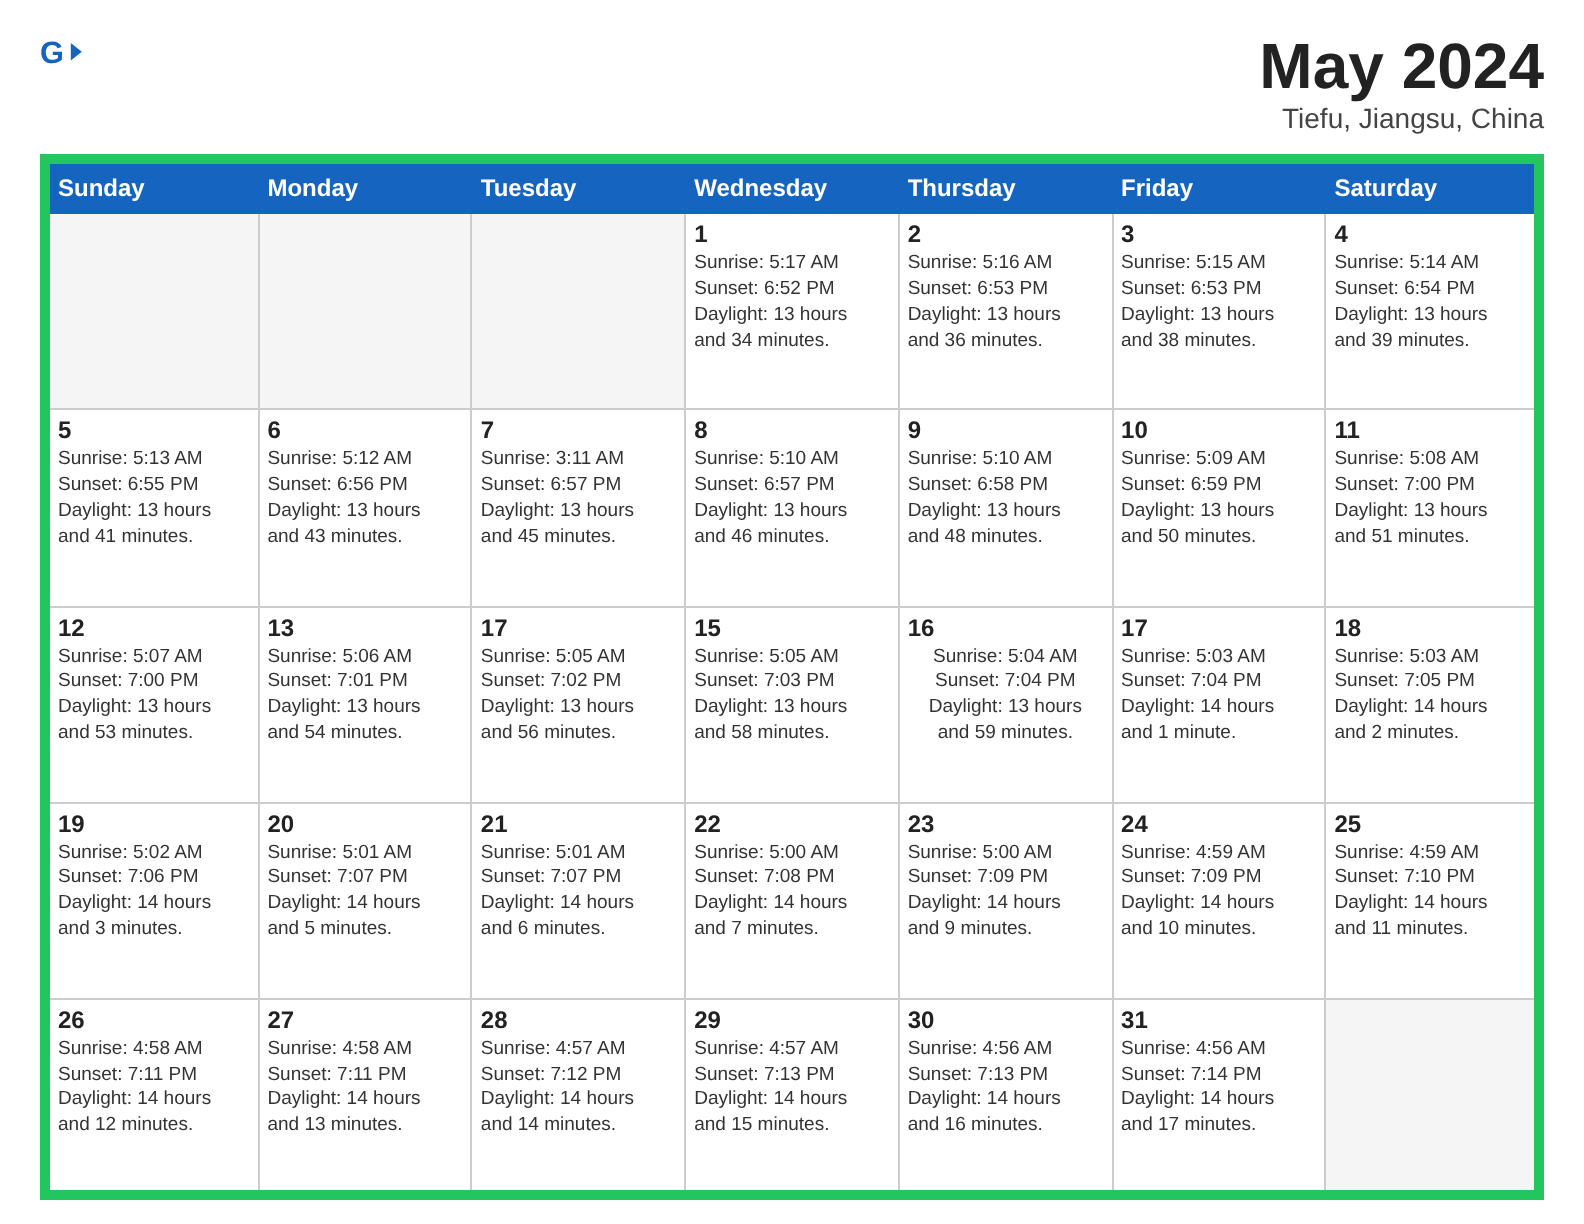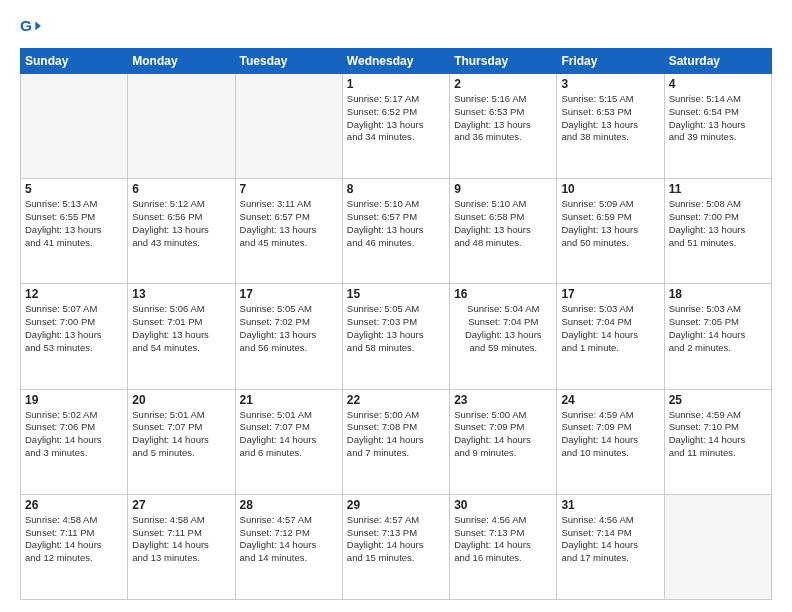--- a/index.html
+++ b/index.html
@@ -49,21 +49,21 @@
       font-weight: bold;
       color: #222;
       line-height: 1.1;
     }
     .subtitle {
       font-size: 14px;
       color: #444;
     }
     .calendar {
       flex: 1;
-      border: 1px solid #22c55e;
+      border: 5px solid #22c55e;
       border-collapse: collapse;
       width: 100%;
       table-layout: fixed;
     }
     .calendar th {
       background: #1565c0;
       color: #fff;
       font-size: 12px;
       font-weight: bold;
       padding: 5px 4px;
@@ -101,20 +101,24 @@
 </head>
 <body>
 
 <div class="page">
   <div class="header">
     <div class="logo">
       <svg class="logo-icon" viewBox="0 0 40 40">
         <text y="28" font-size="28" font-weight="bold" fill="#1565c0">G</text>
         <polygon points="28,10 38,18 28,26" fill="#1565c0"></polygon>
       </svg>
+    </div>
+    <div class="title-block">
+      <div class="main-title">May 2024</div>
+      <div class="subtitle">Tiefu, Jiangsu, China</div>
     </div>
   </div>
 
   <table class="calendar">
     <thead>
       <tr>
 
       <th>Sunday</th>
           <th>Monday</th>
           <th>Tuesday</th>

